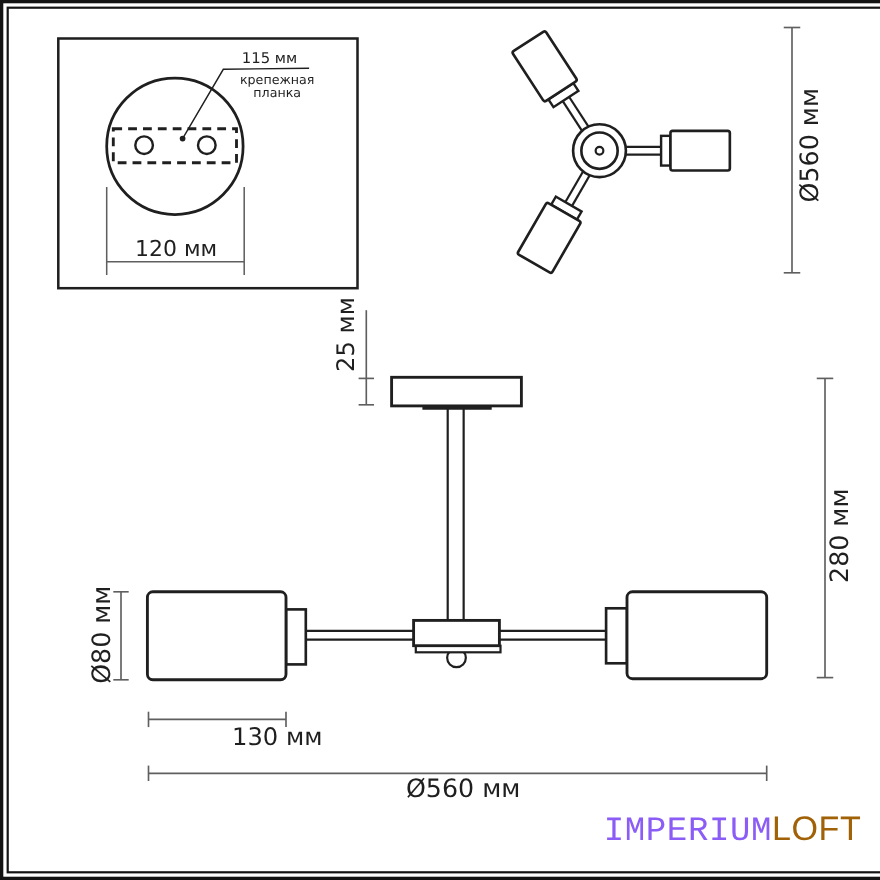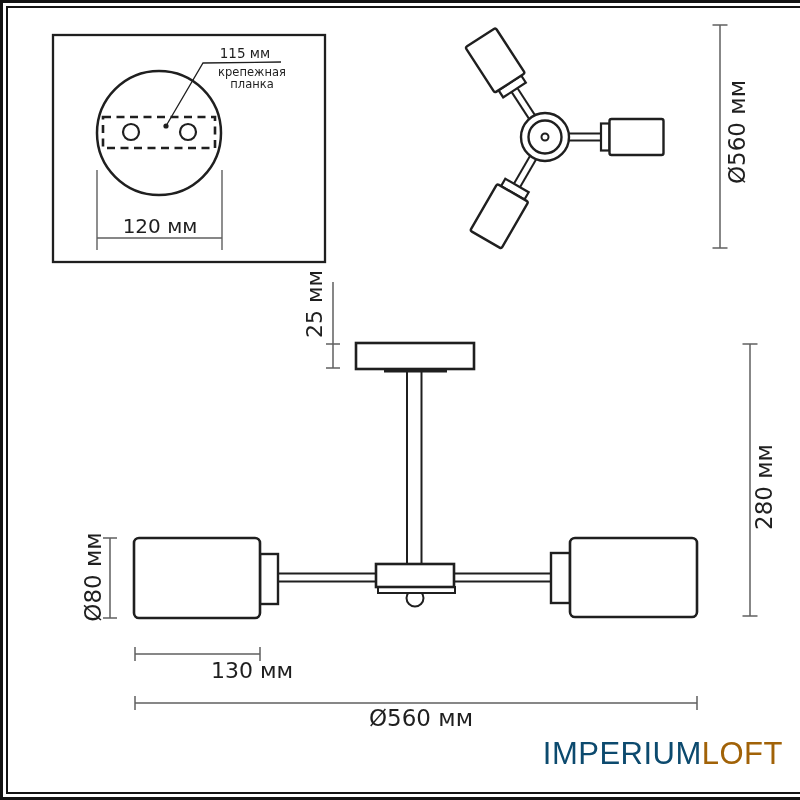--- a/index.html
+++ b/index.html
@@ -56,21 +56,21 @@
   .logo {
     position: absolute;
     right: 37px;
     top: 736px;
     font-family: "Liberation Sans", sans-serif;
     font-size: 31px;
     font-weight: 400;
     letter-spacing: 0.5px;
     white-space: nowrap;
   }
-  .logo .brand-gray   { color: #0c4a6e; }
+  .logo .brand-gray   { color: #8b5cf6; font-family: Liberation Mono, monospace; }
   .logo .brand-salmon { color: #a16207; }
 </style>
 </head>
 <body>
 
 <div class="stage">
 
   <svg class="drawing" width="800" height="800" viewBox="0 0 800 800">
 
     <g fill="none" stroke="#1f1f1f">

